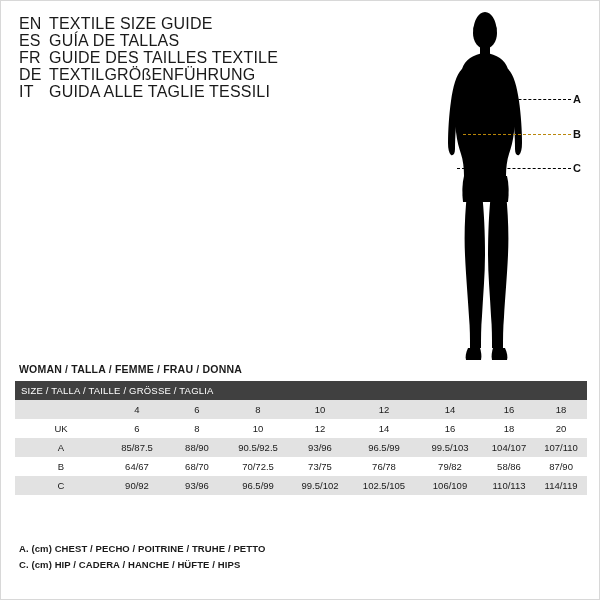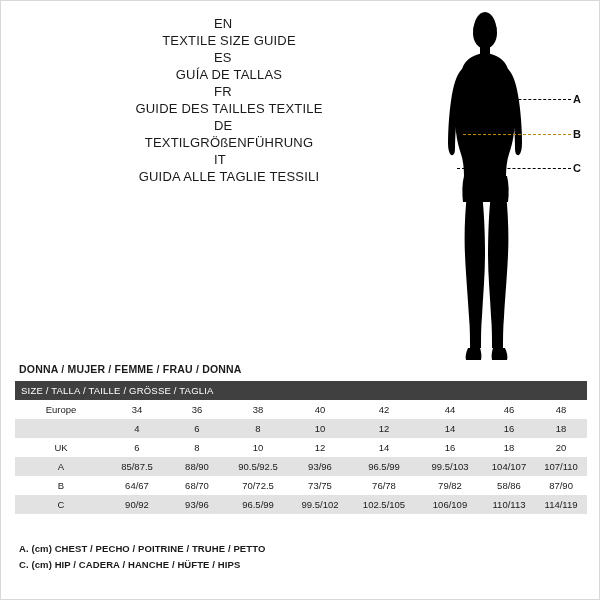--- a/index.html
+++ b/index.html
@@ -25,25 +25,24 @@
 
   
   .titles {
     position: absolute;
     left: 18px;
     top: 14px;
     width: 420px;
   }
   .title-row {
     display: flex;
-    align-items: center;
-    font-size: 13px;
+    align-items: flex-start;
+    font-size: 16px;
     line-height: 17px;
     letter-spacing: 0.2px;
-    flex-direction: column;
   }
   .title-lang {
     width: 30px;
     flex: none;
     color: #1a1a1a;
   }
   .title-text {
     color: #1a1a1a;
   }
 
@@ -206,50 +205,39 @@
       <div class="mlabel" style="left:142px; top:82px;">A</div>
 
       <div class="mline gold" style="left:32px; top:123px; width:108px;"></div>
       <div class="mlabel" style="left:142px; top:117px;">B</div>
 
       <div class="mline" style="left:26px; top:157px; width:114px;"></div>
       <div class="mlabel" style="left:142px; top:151px;">C</div>
     </div>
   </div>
 
-  <div class="woman-label">DONNA / MUJER / FEMME / FRAU / DONNA</div>
+  <div class="woman-label">WOMAN / TALLA / FEMME / FRAU / DONNA</div>
 
   <div class="table-wrap">
     <table class="size-table">
       <colgroup>
         <col style="width:92px">
         <col style="width:60px">
         <col style="width:60px">
         <col style="width:62px">
         <col style="width:62px">
         <col style="width:66px">
         <col style="width:66px">
         <col style="width:52px">
         <col style="width:52px">
       </colgroup>
       <tbody>
         <tr class="head-row">
           <td colspan="9">SIZE / TALLA / TAILLE / GRÖSSE / TAGLIA</td>
         </tr>
-        <tr class="plain">
-          <td class="rowhead">Europe</td>
-          <td>34</td>
-          <td>36</td>
-          <td>38</td>
-          <td>40</td>
-          <td>42</td>
-          <td>44</td>
-          <td>46</td>
-          <td>48</td>
-        </tr>
         <tr class="shade">
           <td class="rowhead"></td>
           <td>4</td>
           <td>6</td>
           <td>8</td>
           <td>10</td>
           <td>12</td>
           <td>14</td>
           <td>16</td>
           <td>18</td>

